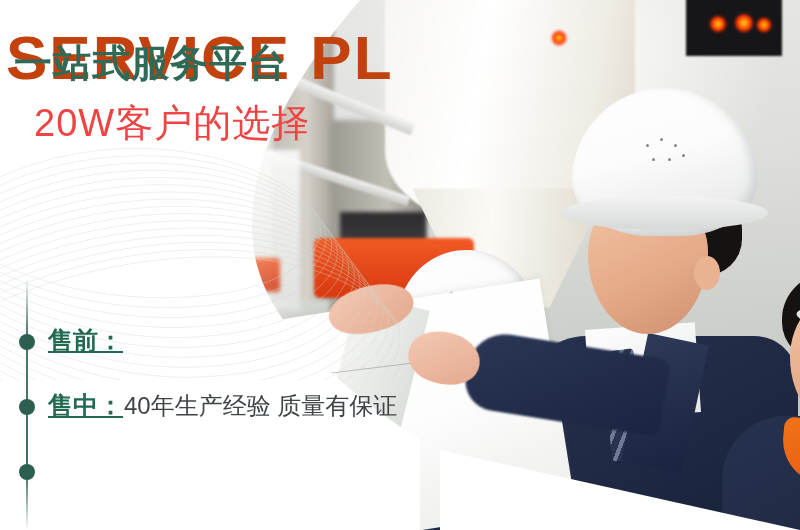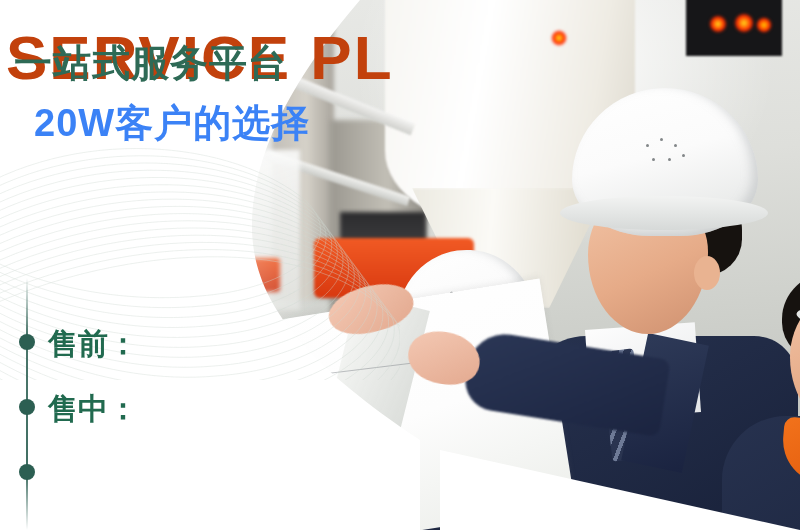--- a/index.html
+++ b/index.html
@@ -231,37 +231,37 @@
     font-family:"Liberation Sans",sans-serif;
     user-select:none;
   }
   .headline1{
     position:absolute;left:14px;top:38px;
     font-size:38px;font-weight:700;letter-spacing:1px;
     color:#2e6a56;white-space:nowrap;
   }
   .headline2{
     position:absolute;left:34px;top:98px;
-    font-size:38px;font-weight:700;letter-spacing:1px;
-    color:#3b82f6;white-space:nowrap;
+    font-size:38px;font-weight:400;letter-spacing:1px;
+    color:#ef4444;white-space:nowrap;
   }
 
   .timeline{
     position:absolute;left:26px;top:278px;width:2px;height:252px;
     background:linear-gradient(180deg,rgba(44,95,82,0) 0%,rgba(44,95,82,.85) 22%,rgba(44,95,82,.9) 78%,rgba(44,95,82,0) 100%);
   }
   .bullets{position:absolute;left:0;top:318px;width:760px;}
   .bullet-row{position:relative;height:65px;}
   .dot{
     position:absolute;left:19px;top:16px;width:16px;height:16px;border-radius:50%;
     background:#2c5f52;
   }
   .b-label{
     position:absolute;left:48px;top:6px;
-    font-size:30px;font-weight:700;color:#216a4f;white-space:nowrap;
+    font-size:25px;font-weight:700;color:#216a4f;white-space:nowrap;text-decoration:underline;
   }
   .b-text{
     position:absolute;top:7px;
     font-size:24px;color:#3f4447;white-space:pre;
   }
   .r1 .b-text{left:124px;}
   .r2 .b-text{left:124px;}
   .r3 .b-text{left:124px;}
 </style>
 </head>
@@ -391,20 +391,21 @@
     <div class="bullets">
 
       <div class="bullet-row r1">
         <span class="dot"></span>
         <span class="b-label">售前：</span>
       </div>
 
       <div class="bullet-row r2">
         <span class="dot"></span>
         <span class="b-label">售中：</span>
+        <span class="b-text">40年生产经验 质量有保证</span>
       </div>
 
       <div class="bullet-row r3">
         <span class="dot"></span>
       </div>
 
     </div>
   </div>
 </div>
 

